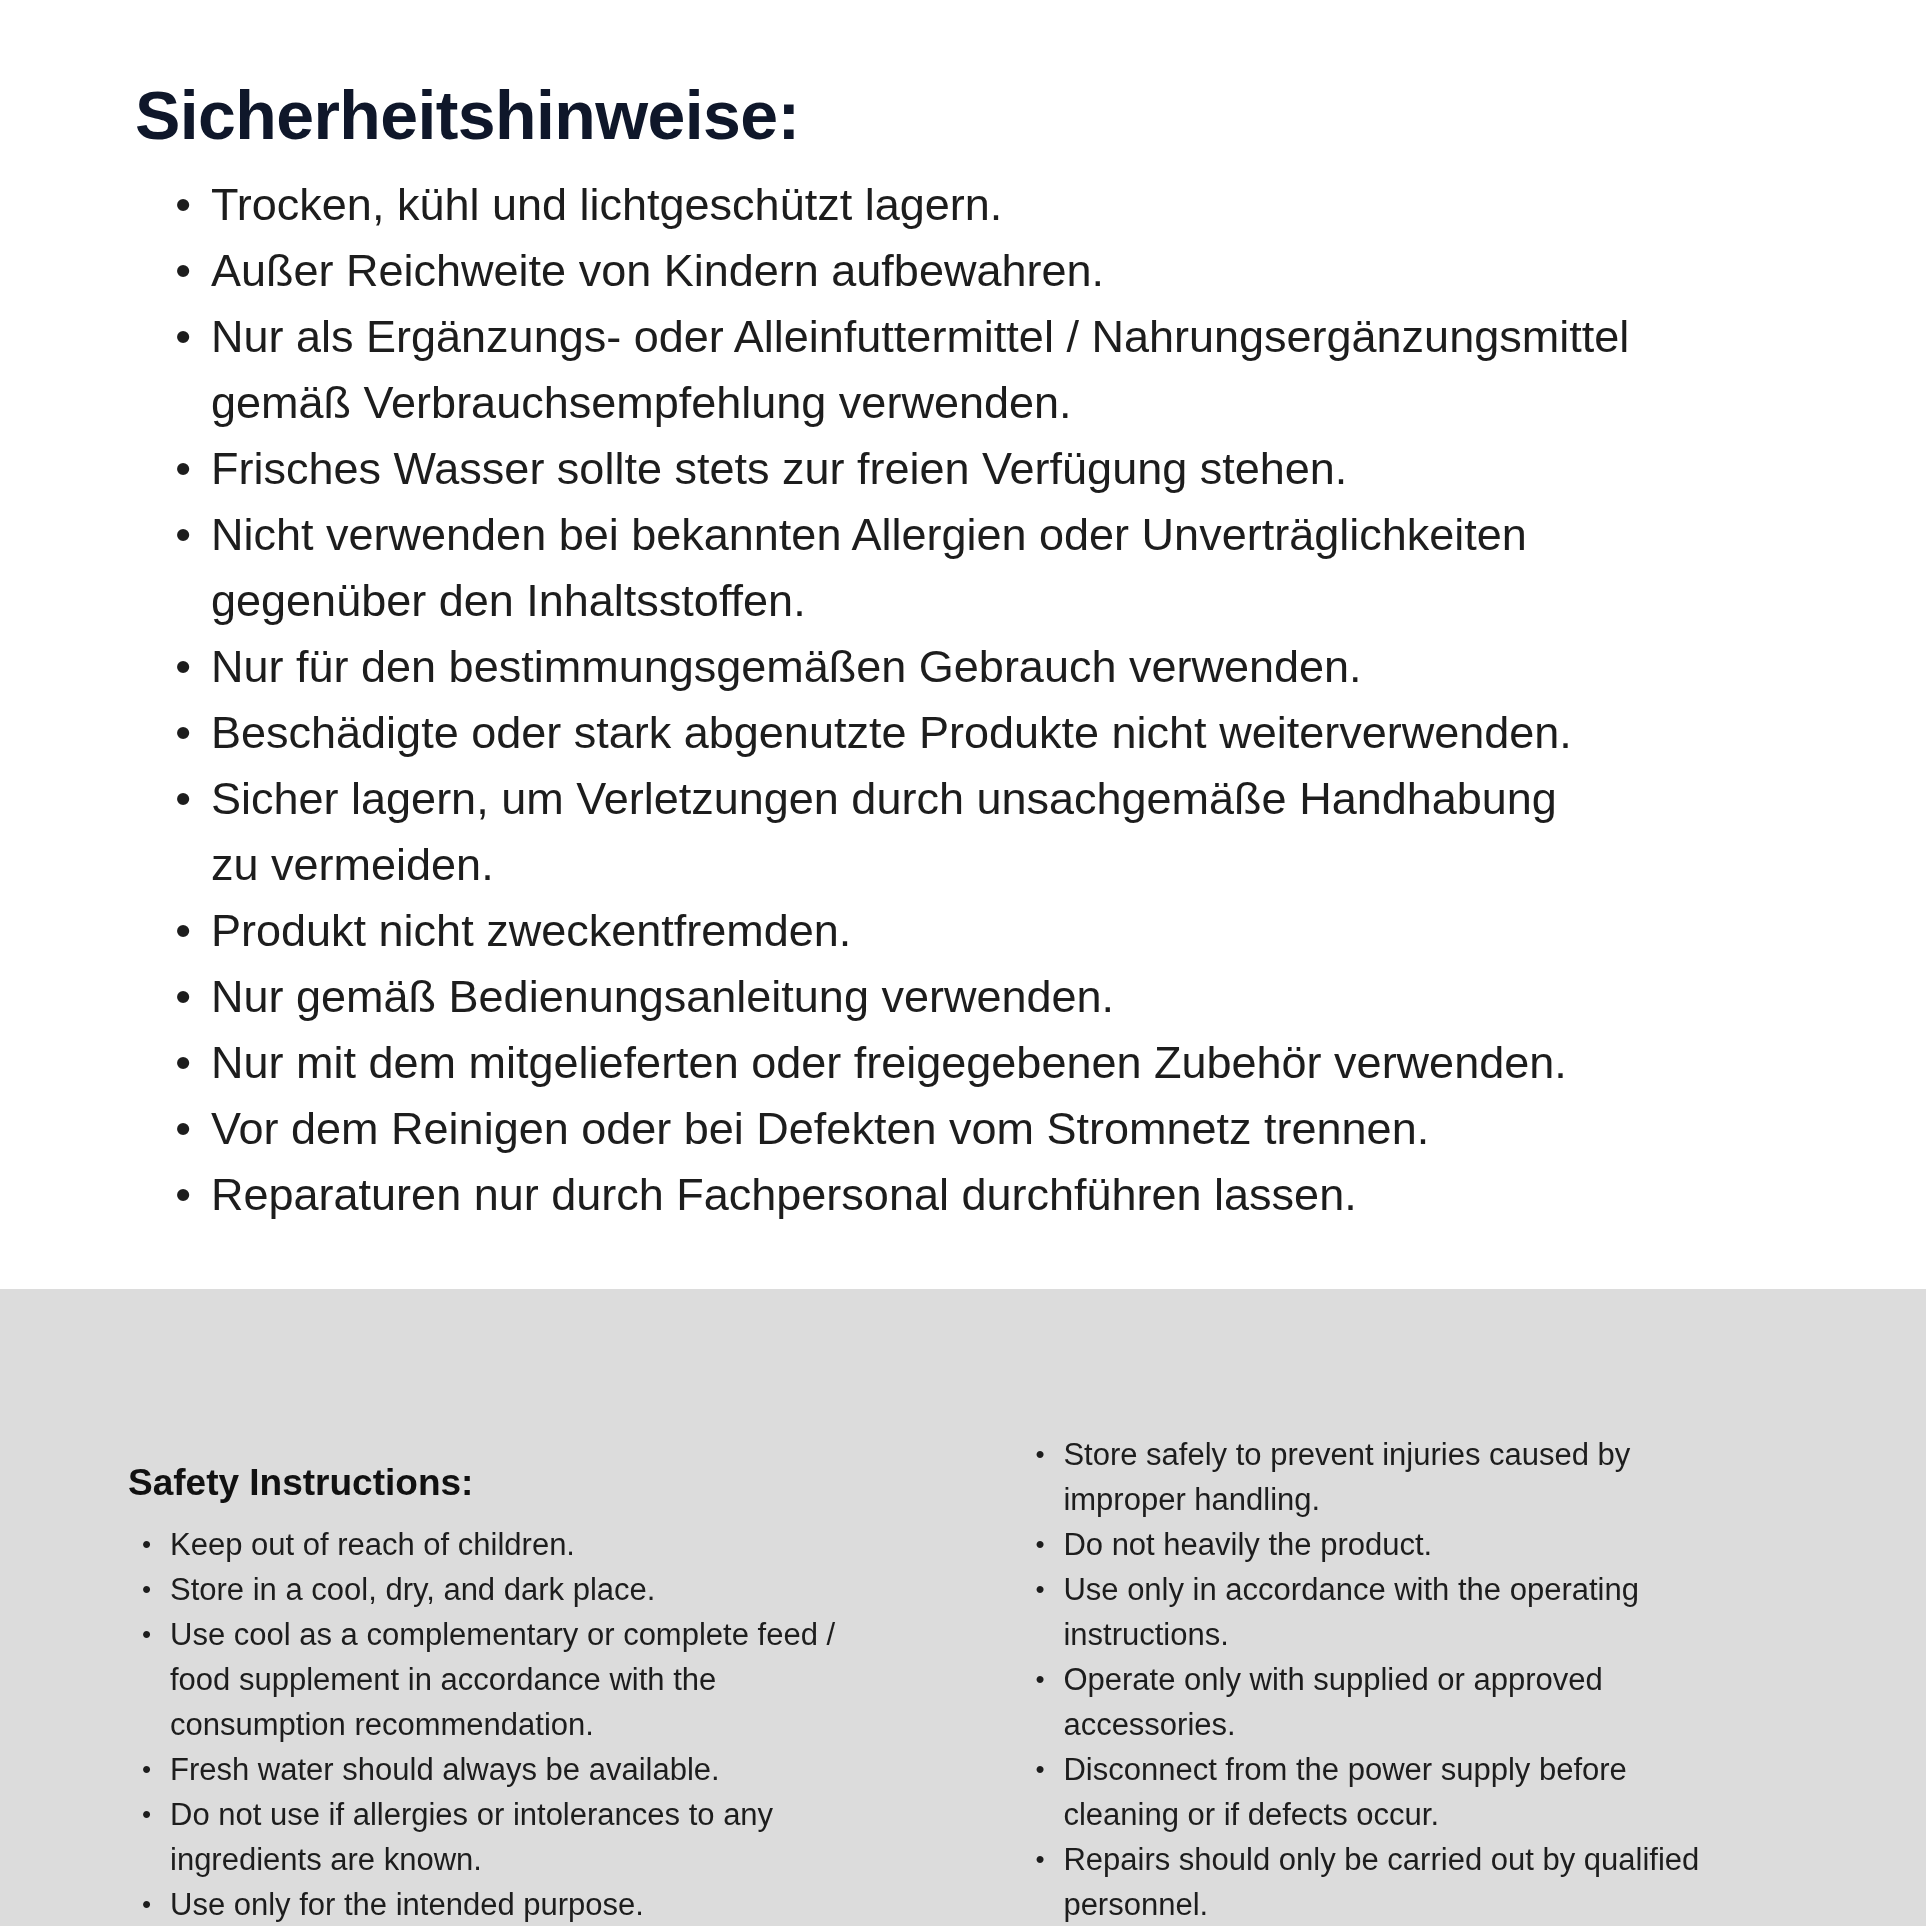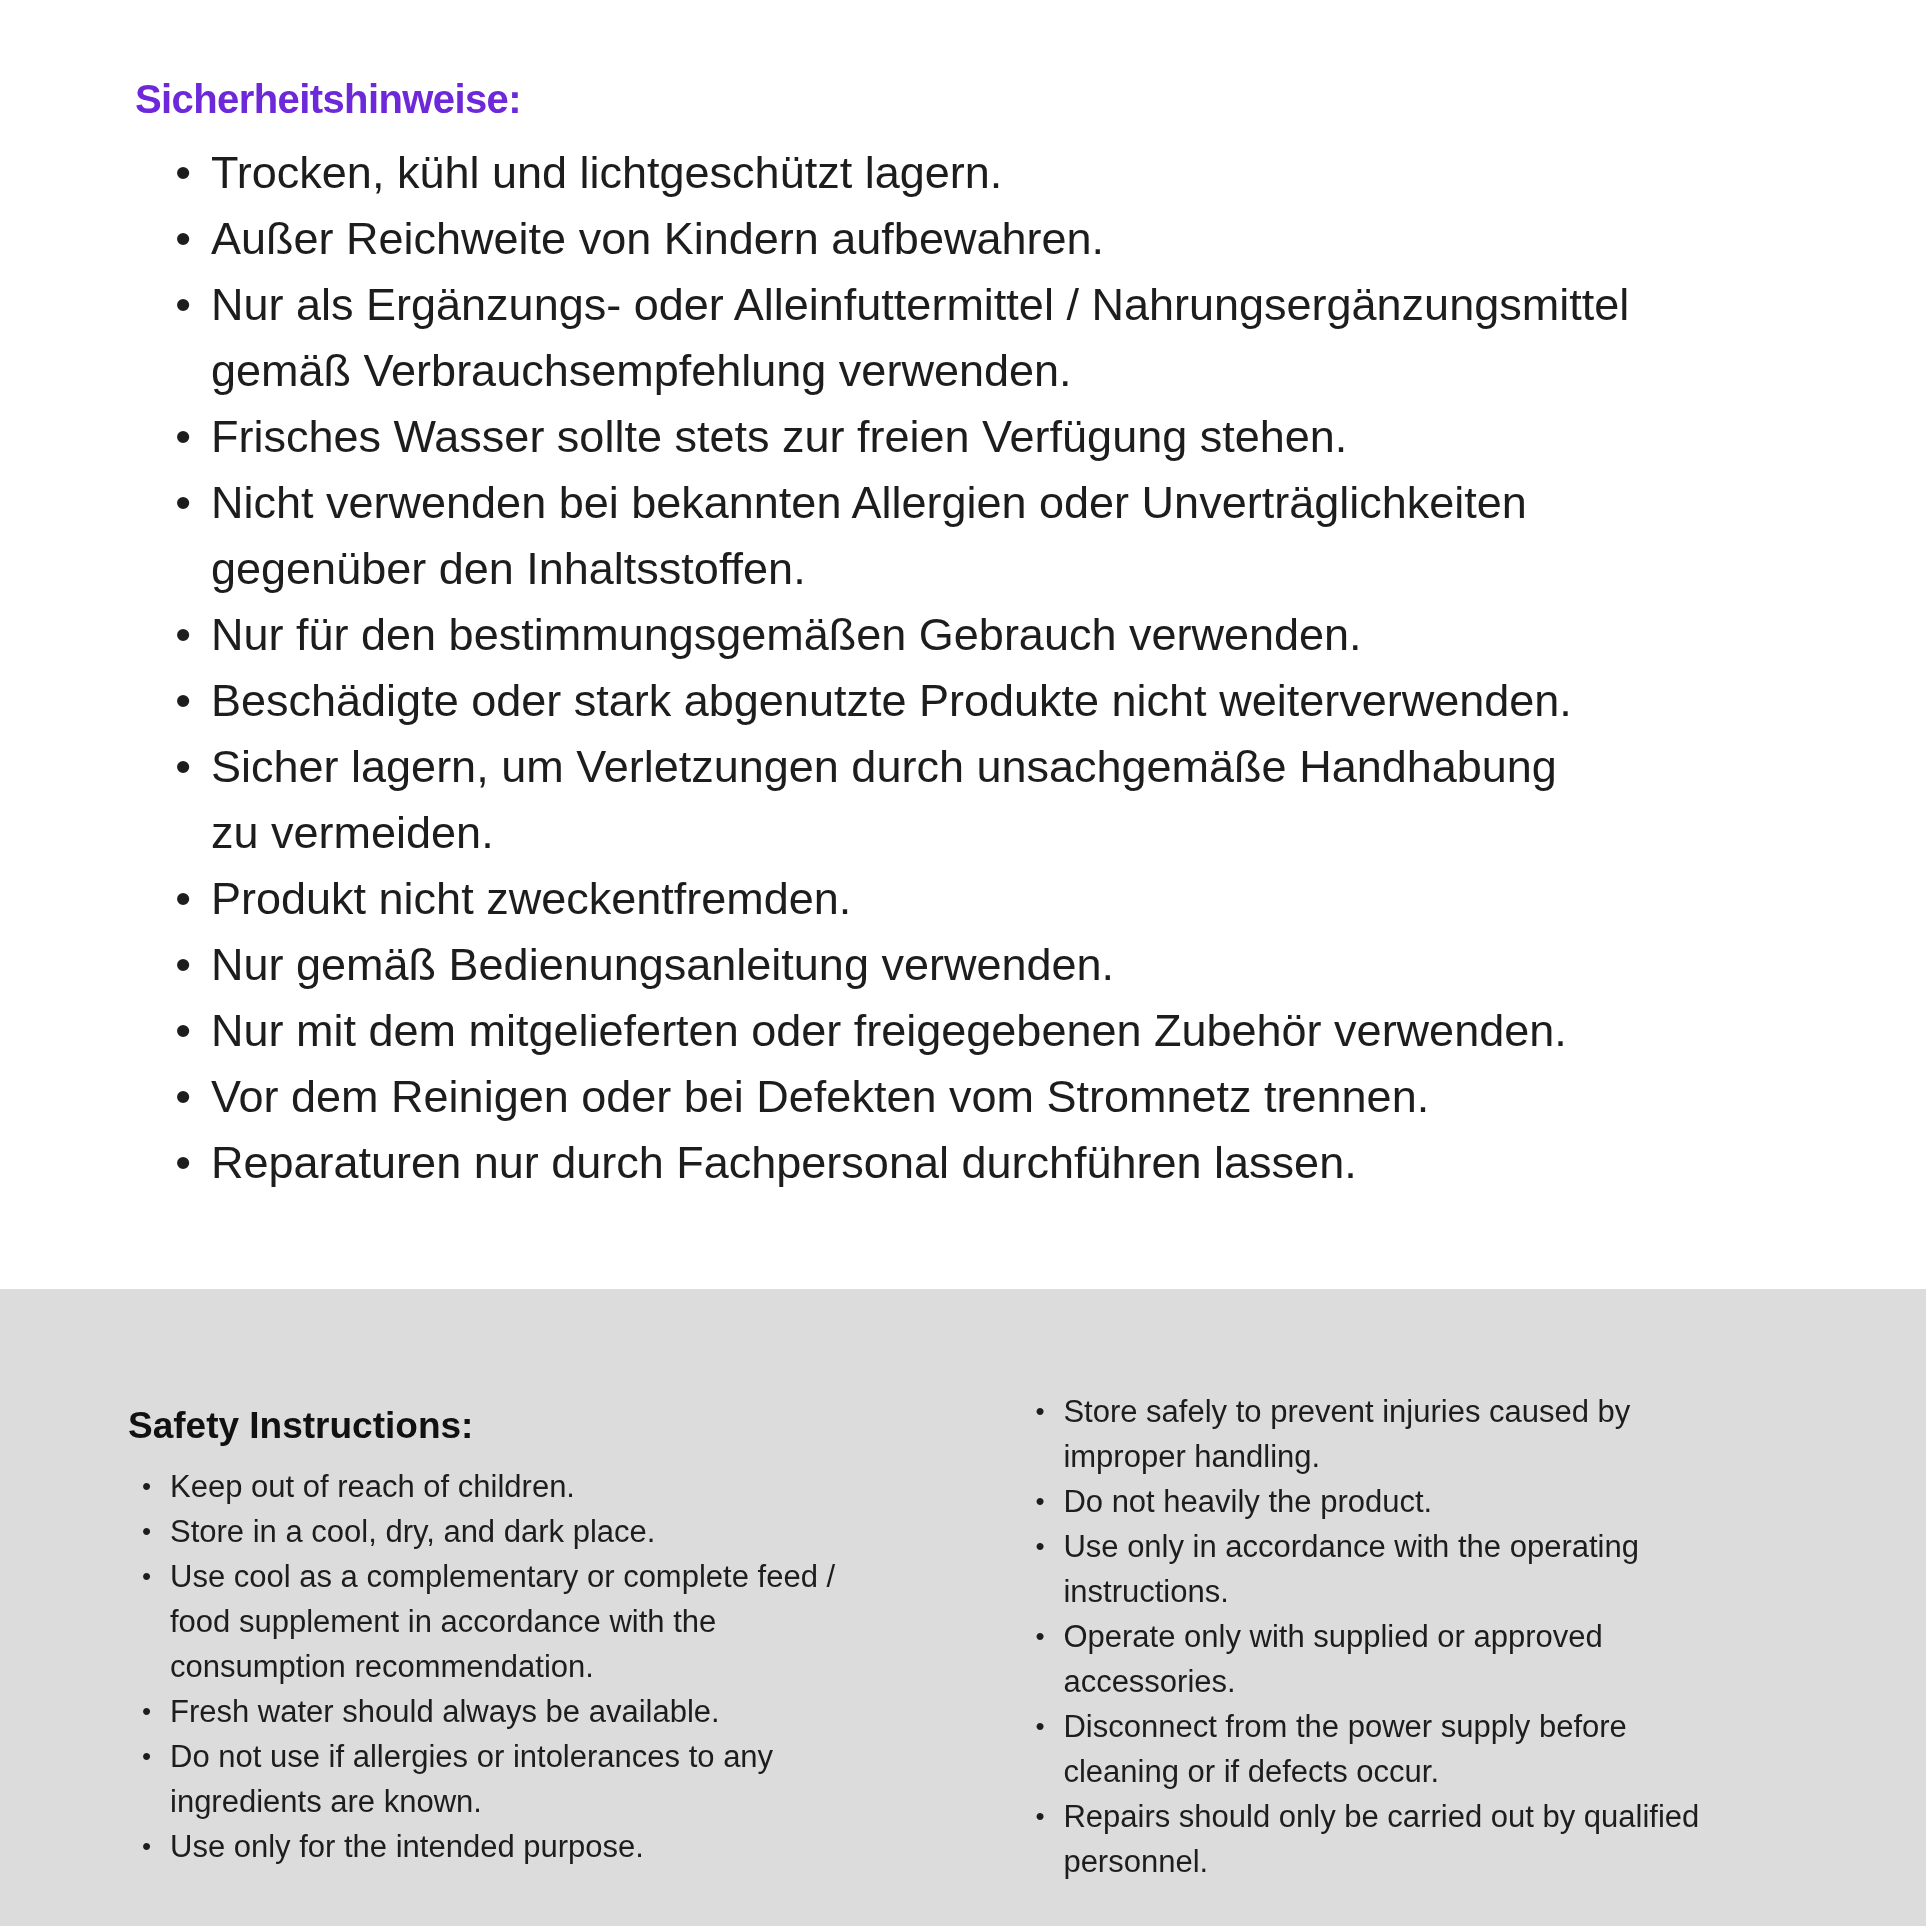--- a/index.html
+++ b/index.html
@@ -11,24 +11,24 @@
     -webkit-font-smoothing: antialiased;
   }
   .page { width: 1926px; height: 1926px; overflow: hidden; }
 
   
   .de-section {
     height: 1289px;
     padding: 76px 96px 0 135px;
   }
   .de-heading {
-    font-size: 40px;
+    font-size: 68px;
     font-weight: 700;
     line-height: 1.15;
-    color: #6d28d9;
+    color: #0f172a;
     letter-spacing: -0.6px;
   }
   .list-de {
     list-style: none;
     margin-top: 18px;
     padding-left: 39px;
     font-size: 45px;
     line-height: 66px;
   }
   .list-de li {
@@ -39,21 +39,21 @@
   .list-de li::before {
     content: "\2022";
     position: absolute;
     left: 1.3px;
   }
 
   
   .en-section {
     height: 638px;
     display: flex;
-    align-items: center;
+    align-items: flex-end;
     padding: 56px 39px 0 128px;
   }
   .col-left { flex: 0 0 892px; }
   .col-right { flex: 1 1 auto; }
   .en-heading {
     font-size: 37px;
     font-weight: 700;
     line-height: 45px;
     color: #111111;
   }

